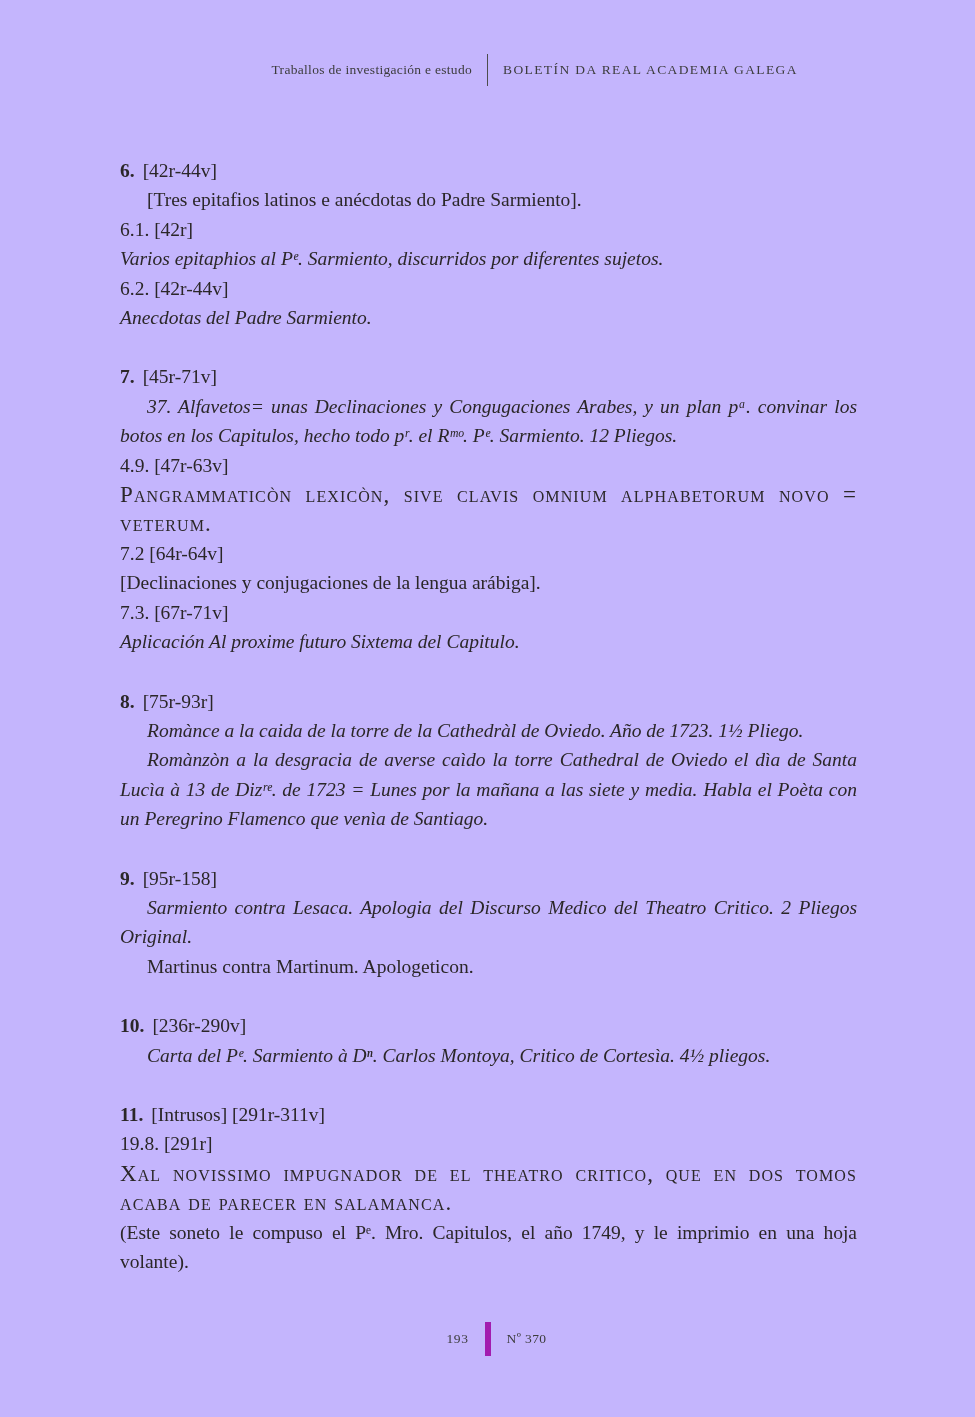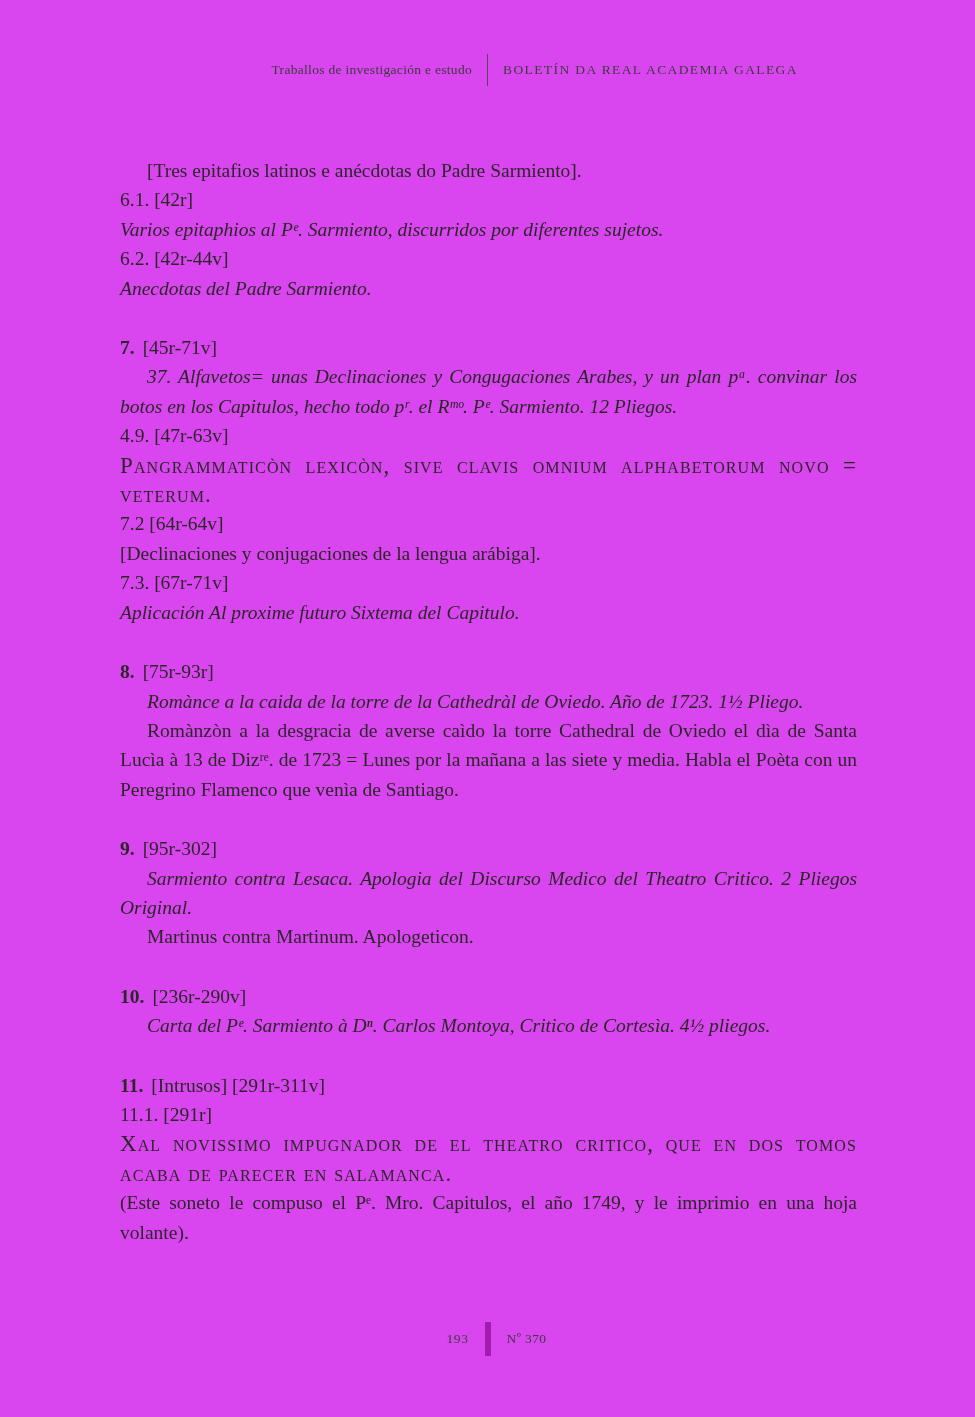--- a/index.html
+++ b/index.html
@@ -1,21 +1,21 @@
 <!DOCTYPE html>
 <html><head>
 <meta charset="utf-8">
 <style>
   html, body { margin: 0; padding: 0; background: #ffffff; }
   .page {
     position: relative;
     width: 975px;
     height: 1417px;
     margin: 0 auto;
-    background: #d946ef;
+    background: #c4b5fd;
     font-family: "Liberation Serif", "DejaVu Serif", serif;
     color: #2b2728;
     overflow: hidden;
   }
 
   
   .runhead {
     position: absolute;
     top: 54px; left: 0; right: 0;
     display: flex;
@@ -45,21 +45,21 @@
     width: 737px;
     font-size: 19.5px;
     line-height: 29.4px;
   }
   .content p { margin: 0; }
   .entry + .entry { margin-top: 30px; }
 
   .head { margin-left: 30px; }
   .head .num { font-weight: bold; margin-right: 8px; }
   .ind { text-indent: 27px; }
-  .para { text-align: justify; }
+  .para { text-align: justify; font-style: italic; }
   .sub { margin-left: 58px; }
   .subpara { margin-left: 58px; text-align: justify; }
   .italic { font-style: italic; }
   .caps {
     font-variant: small-caps;
     letter-spacing: 1.1px;
     font-size: 23px;
   }
 
   
@@ -92,20 +92,21 @@
 <div class="page">
 
   <div class="runhead">
     <div class="left">Traballos de investigación e estudo</div>
     <div class="right">BOLETÍN DA REAL ACADEMIA GALEGA</div>
   </div>
 
   <div class="content">
 
     <section class="entry">
+      <p class="head"><span class="num">6.</span><span>[42r-44v]</span></p>
       <p class="ind">[Tres epitafios latinos e anécdotas do Padre Sarmiento].</p>
       <p class="sub">6.1. [42r]</p>
       <p class="sub italic">Varios epitaphios al Pᵉ. Sarmiento, discurridos por diferentes sujetos.</p>
       <p class="sub">6.2. [42r-44v]</p>
       <p class="sub italic">Anecdotas del Padre Sarmiento.</p>
     </section>
 
     <section class="entry">
       <p class="head"><span class="num">7.</span><span>[45r-71v]</span></p>
       <p class="ind para italic">37. Alfavetos= unas Declinaciones y Congugaciones Arabes, y un plan pᵃ. convinar los botos en los Capitulos, hecho todo pʳ. el Rᵐᵒ. Pᵉ. Sarmiento. 12 Pliegos.</p>
@@ -117,33 +118,33 @@
       <p class="sub italic">Aplicación Al proxime futuro Sixtema del Capitulo.</p>
     </section>
 
     <section class="entry">
       <p class="head"><span class="num">8.</span><span>[75r-93r]</span></p>
       <p class="ind para italic">Romànce a la caida de la torre de la Cathedràl de Oviedo. Año de 1723. 1½ Pliego.</p>
       <p class="ind para">Romànzòn a la desgracia de averse caìdo la torre Cathedral de Oviedo el dìa de Santa Lucìa à 13 de Dizʳᵉ. de 1723 = Lunes por la mañana a las siete y media. Habla el Poèta con un Peregrino Flamenco que venìa de Santiago.</p>
     </section>
 
     <section class="entry">
-      <p class="head"><span class="num">9.</span><span>[95r-302]</span></p>
+      <p class="head"><span class="num">9.</span><span>[95r-158]</span></p>
       <p class="ind para italic">Sarmiento contra Lesaca. Apologia del Discurso Medico del Theatro Critico. 2 Pliegos Original.</p>
       <p class="ind">Martinus contra Martinum. Apologeticon.</p>
     </section>
 
     <section class="entry">
       <p class="head"><span class="num">10.</span><span>[236r-290v]</span></p>
       <p class="ind para italic">Carta del Pᵉ. Sarmiento à Dⁿ. Carlos Montoya, Critico de Cortesìa. 4½ pliegos.</p>
     </section>
 
     <section class="entry">
       <p class="head"><span class="num">11.</span><span>[Intrusos] [291r-311v]</span></p>
-      <p class="sub">11.1. [291r]</p>
+      <p class="sub">19.8. [291r]</p>
       <p class="subpara caps">Xal novissimo impugnador de el theatro critico, que en dos tomos acaba de parecer en salamanca.</p>
       <p class="subpara">(Este soneto le compuso el Pᵉ. Mro. Capitulos, el año 1749, y le imprimio en una hoja volante).</p>
     </section>
 
   </div>
 
   <div class="runfoot">
     <div class="left">193</div>
     <div class="right">Nº 370</div>
   </div>

